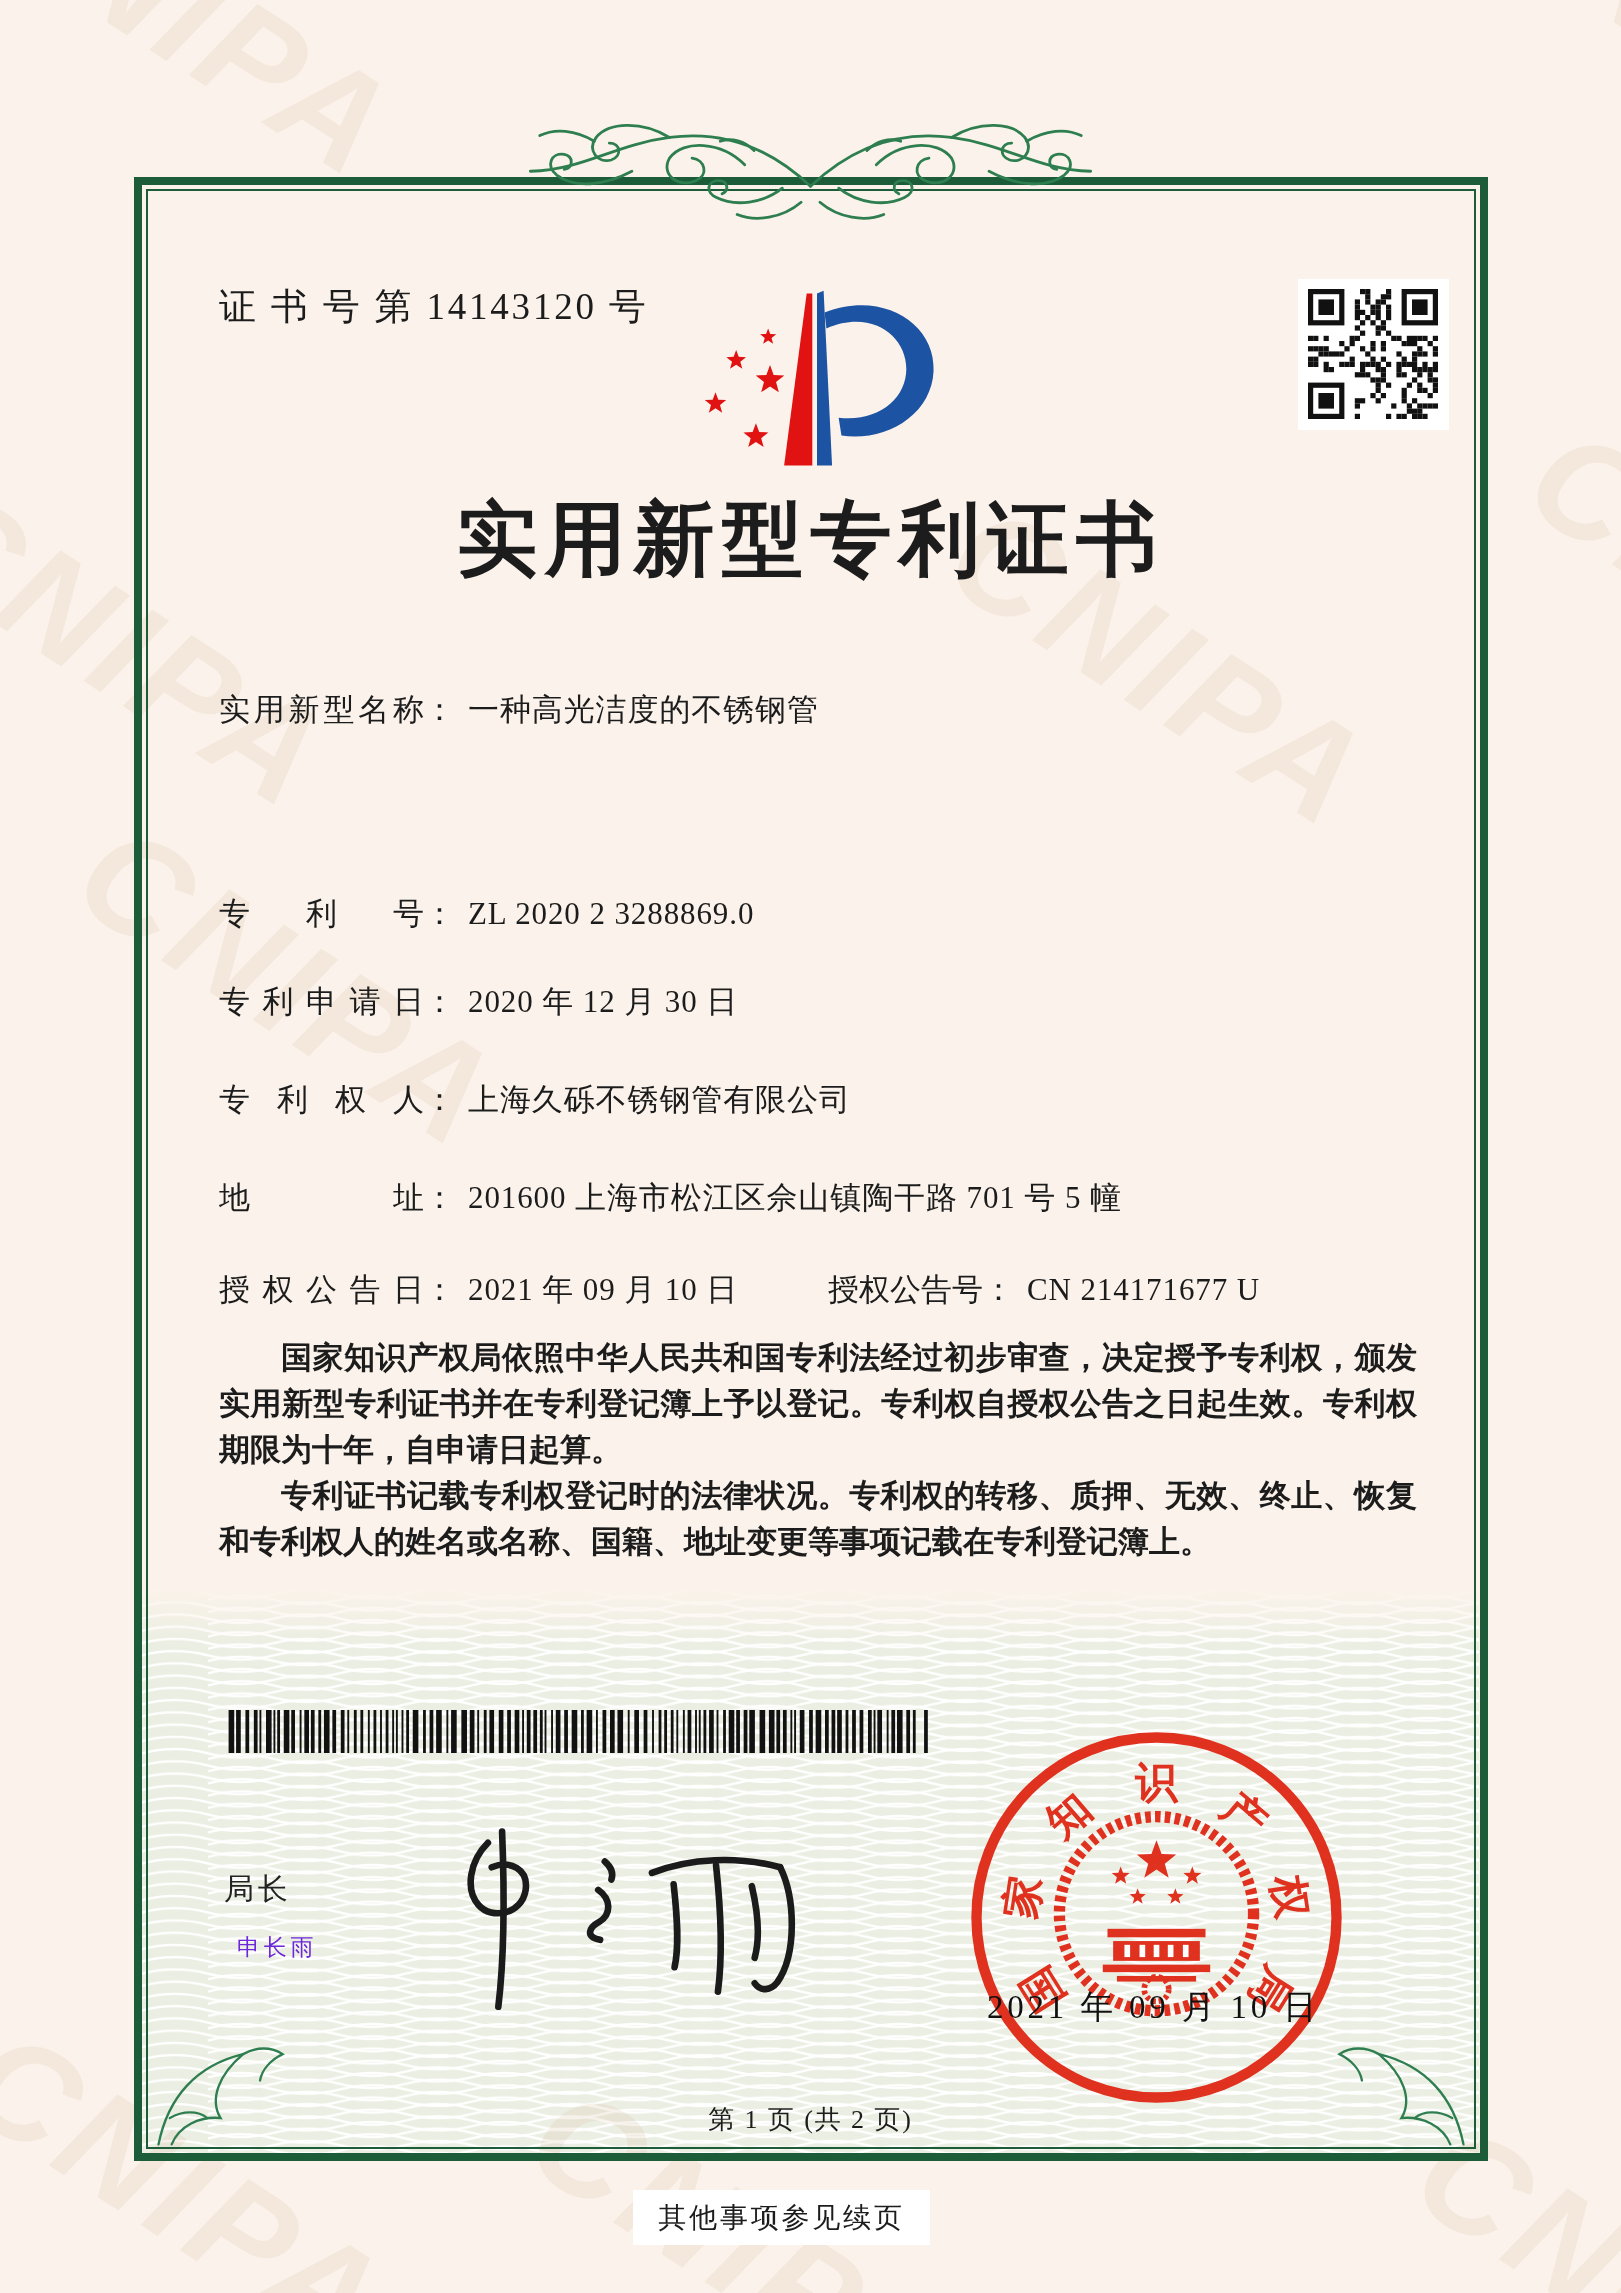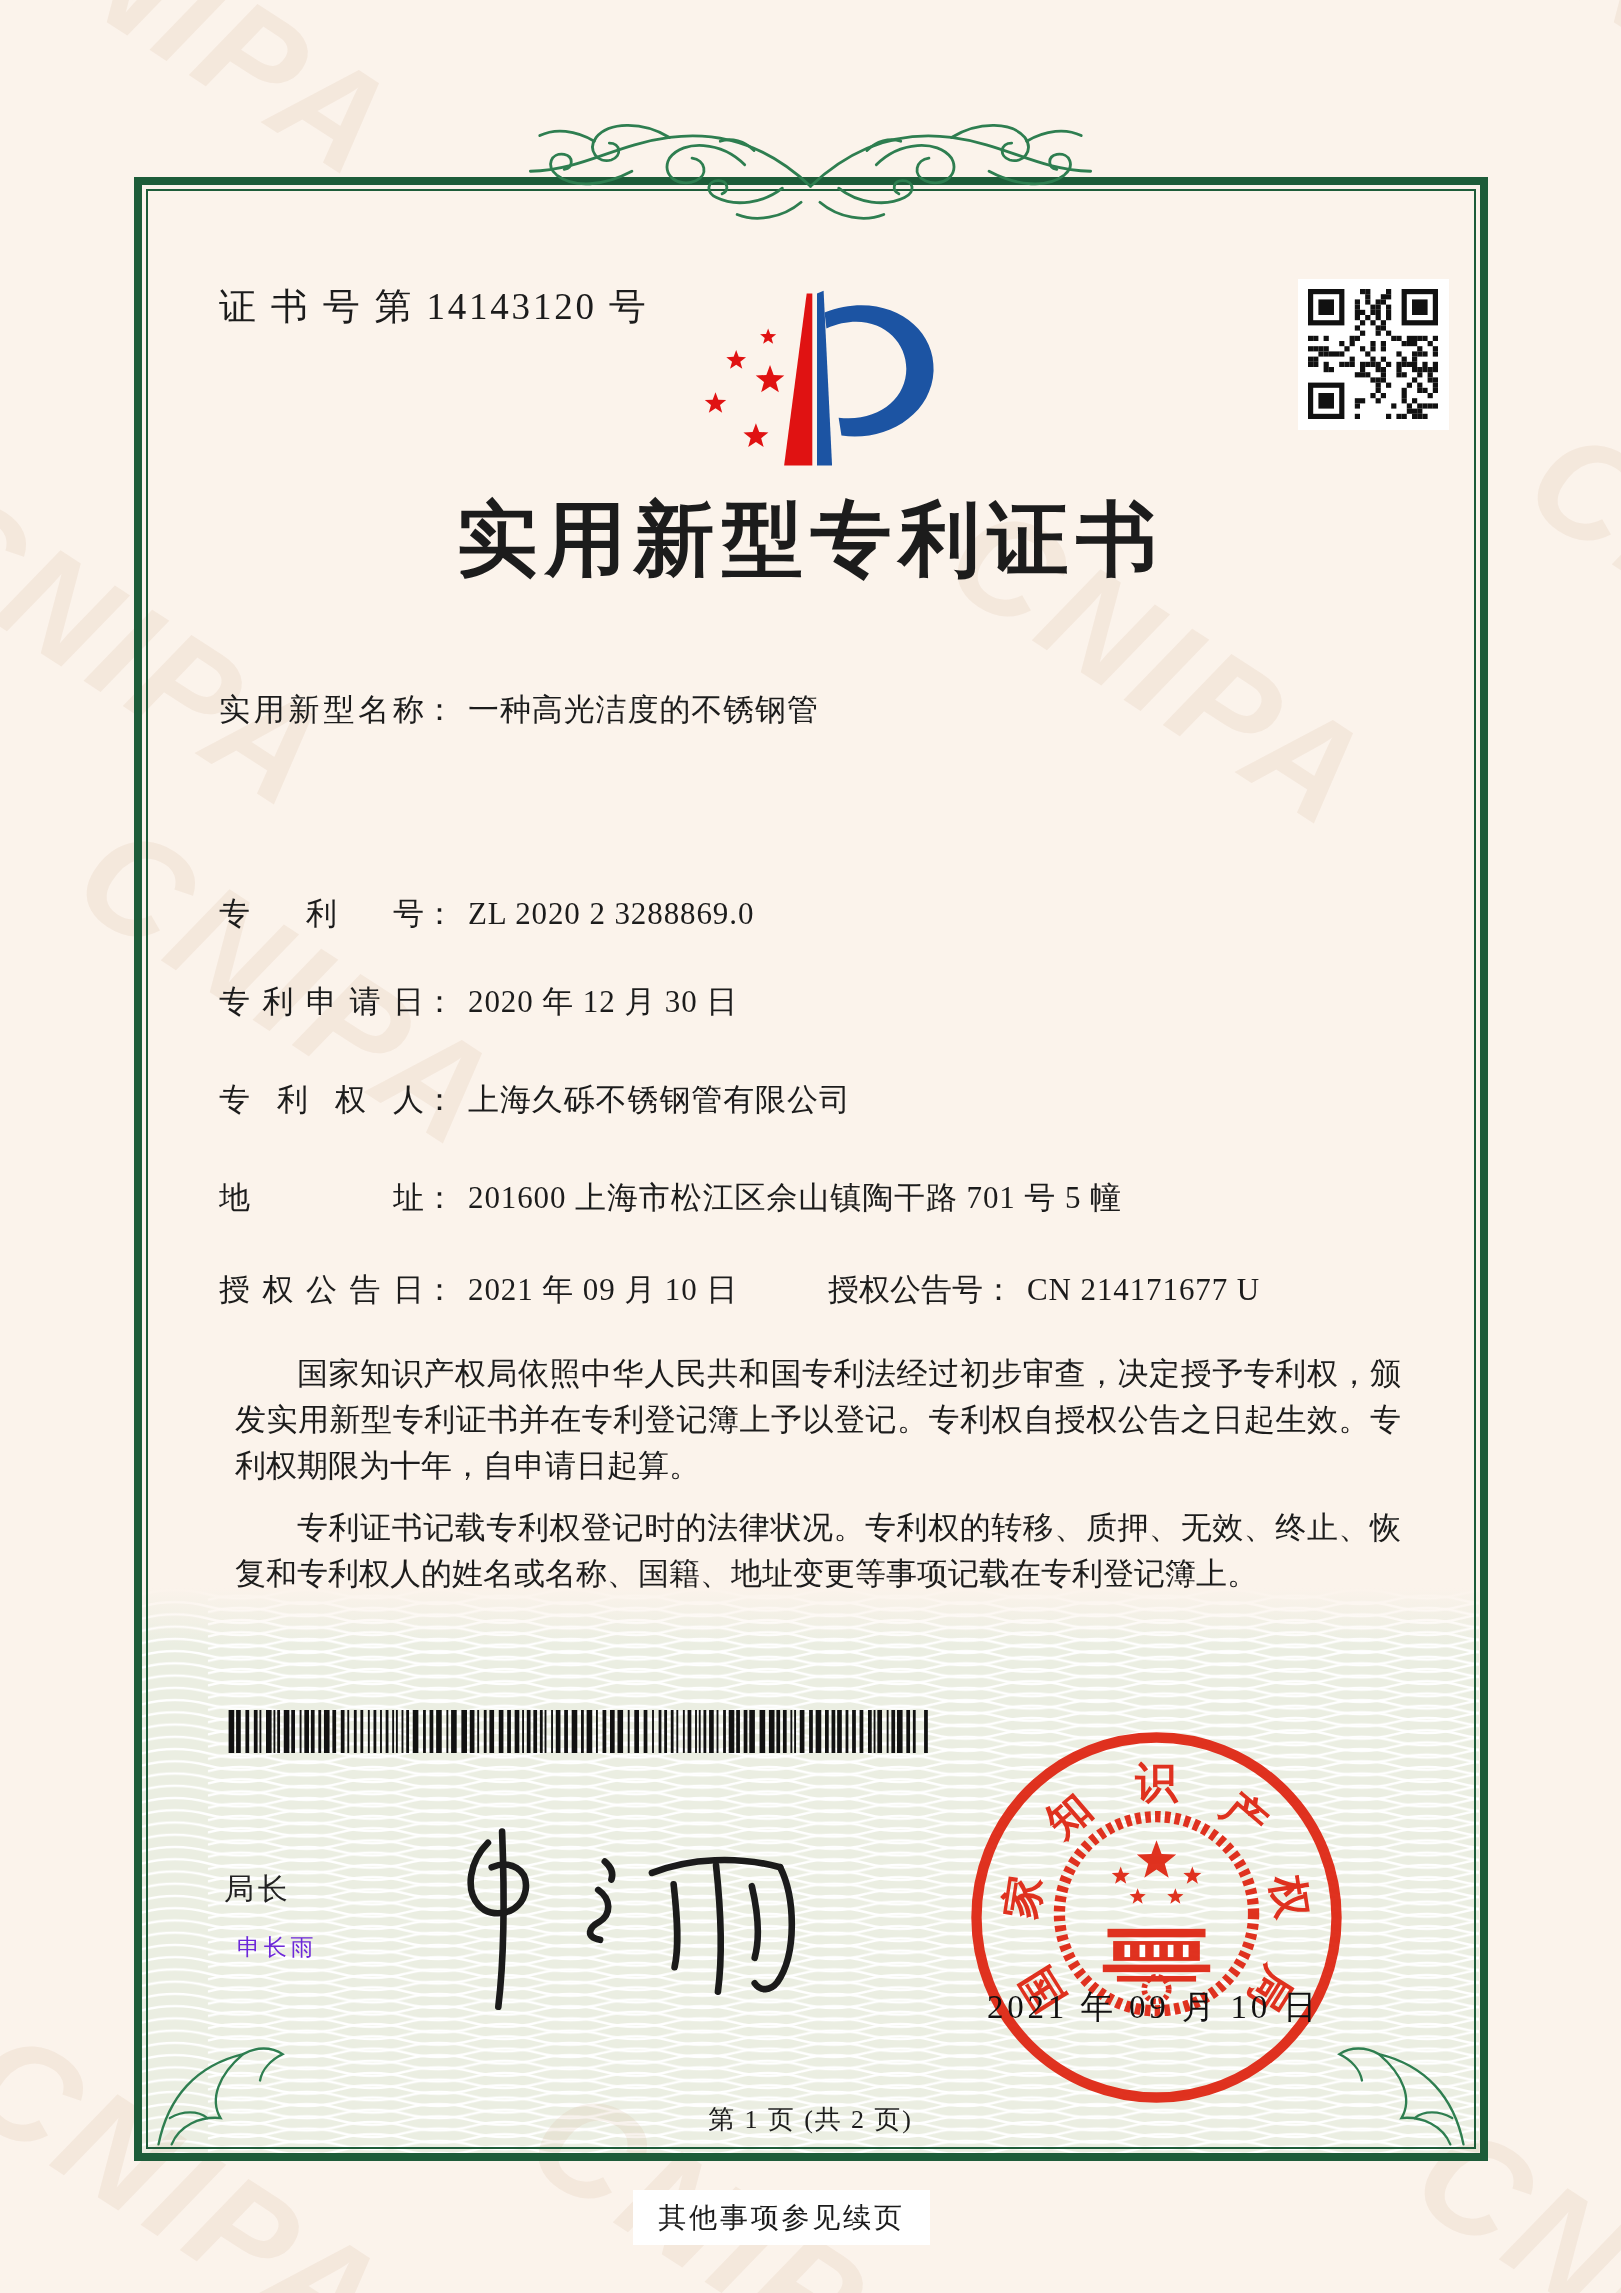--- a/index.html
+++ b/index.html
@@ -34,21 +34,21 @@
   .frow{position:absolute;left:219px;width:1224px;height:43px;font-size:31px;z-index:3;white-space:nowrap;}
   .flabel{display:inline-block;width:205px;text-align:justify;text-align-last:justify;vertical-align:top;}
   .fcolon{display:inline-block;margin-right:13px;}
   .fvalue{letter-spacing:0.9px;}
   .fgroup2{position:absolute;left:609px;top:0;}
   .flabel2{display:inline-block;vertical-align:top;}
 
   
   #body-text{position:absolute;left:219px;top:1335px;width:1198px;font-size:31px;
       line-height:46px;text-align:justify;z-index:3;}
-  #body-text p{margin:16px;text-indent:2em;}
+  #body-text p{margin:0;text-indent:2em;font-weight:bold;}
 
   
   #barcode{position:absolute;left:226px;top:1710px;width:725px;height:43px;z-index:3;}
 
   
   #signer-title{position:absolute;left:224px;top:1869px;font-size:30px;letter-spacing:3.8px;
       font-family:"Liberation Sans",sans-serif;color:#222;z-index:3;}
   #signer-name{position:absolute;left:237px;top:1932px;font-size:23px;letter-spacing:3.8px;
       font-family:"Liberation Sans",sans-serif;color:#6d28d9;z-index:3;}
   #signature{position:absolute;left:405px;top:1822px;z-index:4;}

